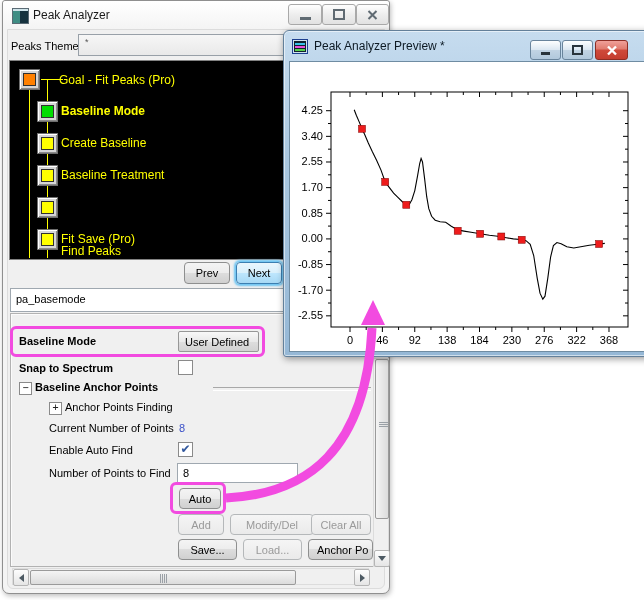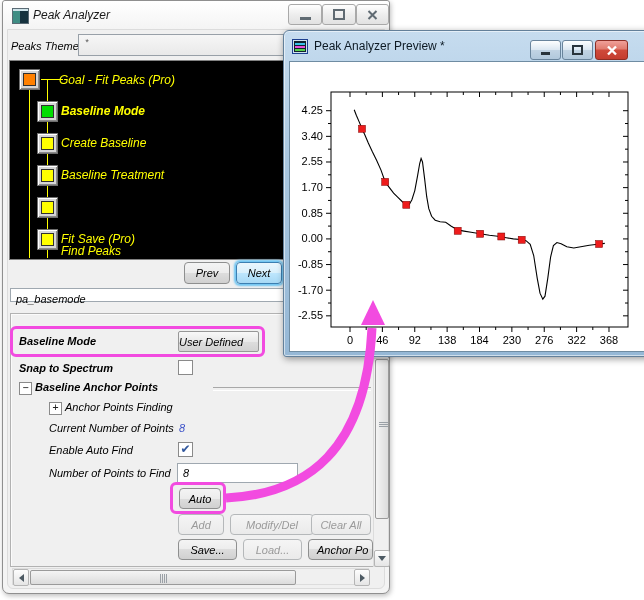--- a/index.html
+++ b/index.html
@@ -2,21 +2,21 @@
 <html><head>
 <meta charset="utf-8">
 <style>
   html,body{margin:0;padding:0;background:#fff;}
   #stage{position:relative;width:644px;height:600px;overflow:hidden;background:#fff;
          font-family:"Liberation Sans","DejaVu Sans",sans-serif;font-size:11px;color:#000;}
   .abs{position:absolute;}
 
   
   #main-dialog{left:2px;top:0;width:386px;height:592px;background:#f4f4f4;
-    border:1px solid #8f8f8f;border-radius:3px 3px 7px 7px;box-shadow:1px 2px 5px rgba(0,0,0,.25);font-style:italic;}
+    border:1px solid #8f8f8f;border-radius:3px 3px 7px 7px;box-shadow:1px 2px 5px rgba(0,0,0,.25);}
   #md-titlebar{left:0;top:0;width:100%;height:28px;background:linear-gradient(#ffffff,#f4f4f4);border-radius:3px 3px 0 0;}
   #md-title{left:30px;top:0;line-height:28px;font-size:12px;color:#1a1a1a;}
   #md-icon{left:9px;top:7px;width:15px;height:14px;border:1px solid #5a6a74;background:linear-gradient(90deg,#3f8d84 50%,#16323e 50%);box-shadow:inset 0 2px 0 #cfe4ea;}
   .wbtn{top:3px;height:19px;background:linear-gradient(#fefefe,#ececec 55%,#e2e2e2);border:1px solid #a9a9a9;border-radius:3px;display:flex;align-items:center;justify-content:center;}
   #md-min{left:285px;width:32px;} #md-max{left:319px;width:32px;} #md-close{left:353px;width:31px;}
   .glyph-min{width:11px;height:3px;background:#5f6a72;margin-top:7px;}
   .glyph-restore{width:8px;height:7px;border:2px solid #5f6a72;}
   #md-client{left:4px;top:28px;width:376px;height:558px;background:#f0f0f0;border:1px solid #dcdcdc;border-radius:0 0 6px 6px;}
 
   #dlg-theme-label{left:8px;top:39px;}
@@ -35,29 +35,29 @@
   
   .btn{position:absolute;background:linear-gradient(#f4f4f4,#ececec 50%,#dddddd 50%,#d0d0d0);
      border:1px solid #8e8f8f;border-radius:4px;font-size:11px;color:#000;
      display:flex;align-items:center;justify-content:center;box-sizing:border-box;white-space:nowrap;overflow:hidden;}
   .btn.disabled{color:#9a9a9a;border-color:#b5b8ba;background:linear-gradient(#f5f5f5,#eaeaea);}
   .btn.focused{border:1px solid #3c7fb1;background:linear-gradient(#eaf6fd,#d9f0fc 50%,#bee6fd 50%,#a7d9f5);
      box-shadow:0 0 2px 2px #6fc5f2;}
   #prev-btn{left:181px;top:261px;width:46px;height:22px;}
   #next-btn{left:233px;top:261px;width:46px;height:22px;}
 
-  #theme-field{left:7px;top:287px;width:374px;height:14px;background:#fff;border:1px solid #9fa8b0;
+  #theme-field{left:7px;top:287px;width:374px;height:24px;background:#fff;border:1px solid #9fa8b0;
      line-height:21px;padding-left:5px;box-sizing:border-box;}
 
   #settings-panel{left:7px;top:312px;width:379px;height:254px;background:#f0f0f0;
      border:1px solid #b2b2b2;box-shadow:inset 1px 1px 0 #fbfbfb;box-sizing:border-box;}
   .lbl{position:absolute;white-space:nowrap;}
   .lbl.bold{font-weight:bold;}
   .combo{position:absolute;background:linear-gradient(#f8f8f8,#e9e9e9 50%,#dedede 50%,#d2d2d2);
-     border:1px solid #979797;border-radius:2px;line-height:20px;box-sizing:border-box;}
+     border:1px solid #979797;border-radius:2px;line-height:20px;padding-left:6px;box-sizing:border-box;}
   .checkbox{position:absolute;width:13px;height:13px;background:#fff;border:1px solid #8a8a8a;
      display:flex;align-items:center;justify-content:center;font-size:12px;font-weight:bold;color:#31579d;line-height:13px;}
   .expander{position:absolute;width:11px;height:11px;background:#fff;border:1px solid #8a8a8a;
      font-family:"DejaVu Sans Mono",monospace;font-size:10px;line-height:9px;text-align:center;color:#222;}
   .etched{position:absolute;height:2px;border-top:1px solid #a8a8a8;border-bottom:1px solid #ffffff;}
   .blue-val{color:#3a50c8;}
   .textbox{position:absolute;background:#fff;border:1px solid #9fa8b0;line-height:18px;padding-left:5px;box-sizing:border-box;}
 
   
   .sb-track{position:absolute;background:#f0f0f0;border:1px solid #dcdcdc;box-sizing:border-box;}

